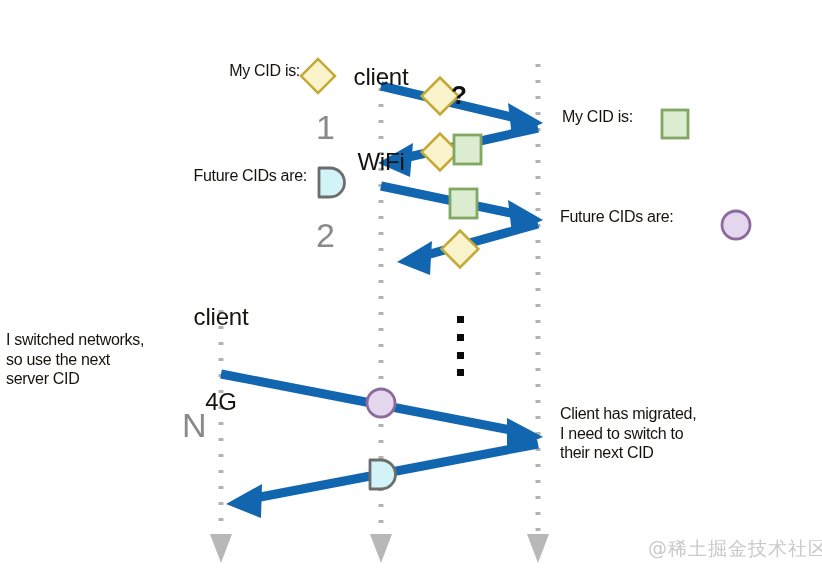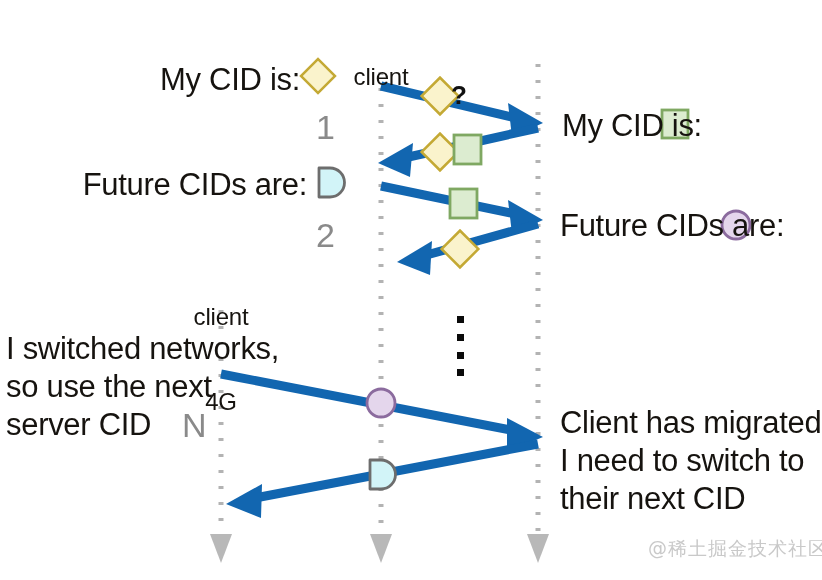--- a/index.html
+++ b/index.html
@@ -29,21 +29,21 @@
     white-space: pre;
     line-height: 1.18;
   }
   .actor-label {
     font-size: 24px;
     color: #16130f;
     text-align: center;
     letter-spacing: -0.2px;
   }
   .msg-label {
-    font-size: 31px;
+    font-size: 16px;
     letter-spacing: -0.3px;
   }
   .step-num {
     position: absolute;
     font-size: 34px;
     color: #8a8a8a;
     font-family: "Liberation Sans", sans-serif;
   }
   .qmark {
     position: absolute;
@@ -152,20 +152,21 @@
     <g>
       <rect x="457" y="316" width="7" height="7" fill="#0a0a0a"></rect>
       <rect x="457" y="334" width="7" height="7" fill="#0a0a0a"></rect>
       <rect x="457" y="352" width="7" height="7" fill="#0a0a0a"></rect>
       <rect x="457" y="369" width="7" height="7" fill="#0a0a0a"></rect>
     </g>
   </svg>
 
   <div class="lbl actor-label" style="left:331px; top:6px; width:100px;">
     <div>client</div>
+    <div>WiFi</div>
   </div>
 
 
   <div class="lbl actor-label" style="left:171px; top:246px; width:100px;">
     <div>client</div>
     <div>4G</div>
   </div>
 
   <div class="step-num" style="left:316px; top:108px;">1</div>
   <div class="step-num" style="left:316px; top:216px;">2</div>

